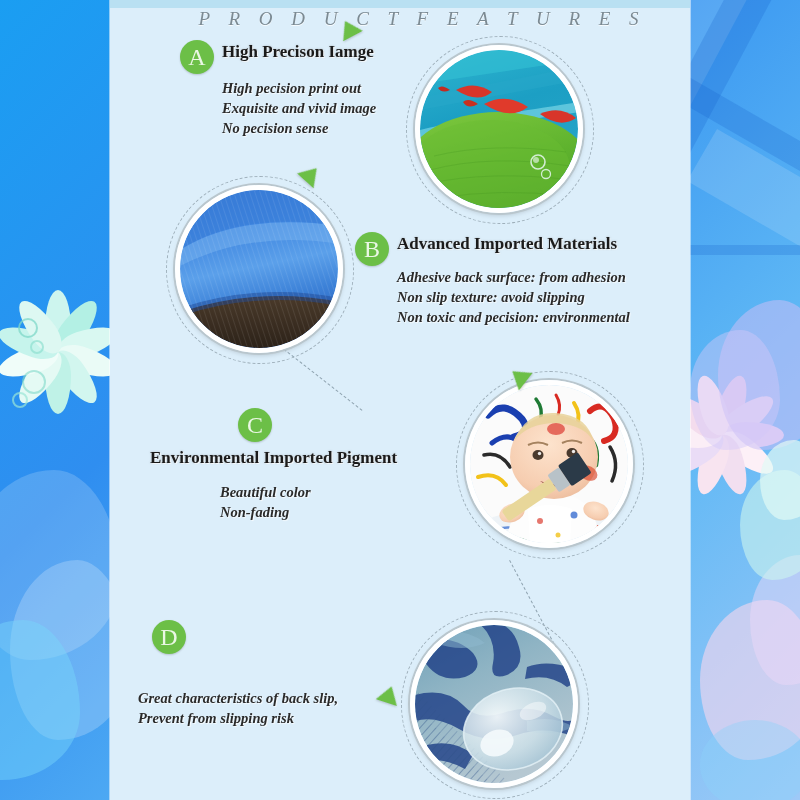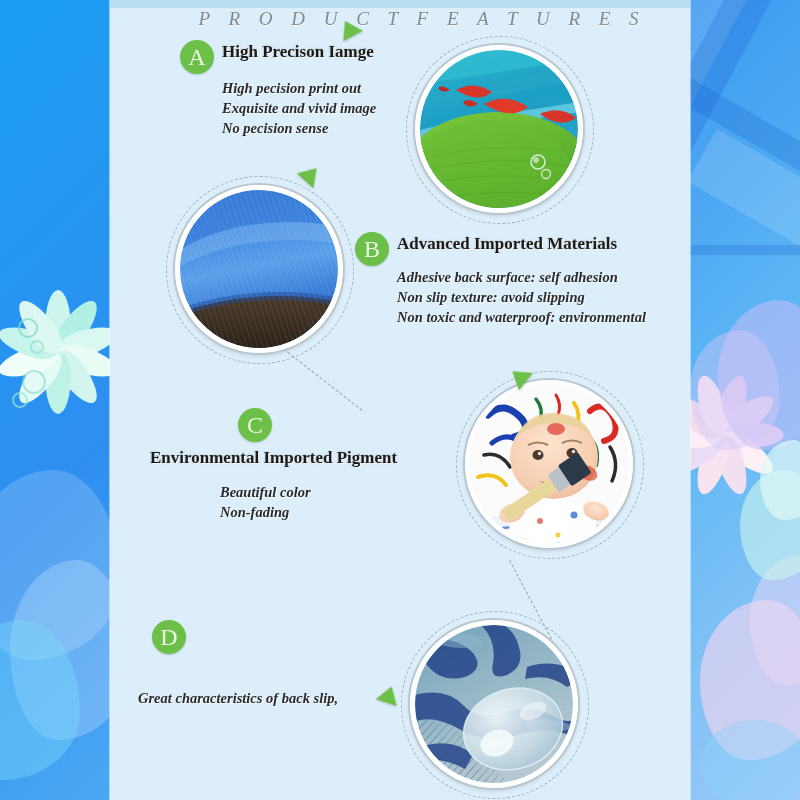--- a/index.html
+++ b/index.html
@@ -316,23 +316,23 @@
             <rect width="160" height="160" fill="url(#weaveB)"></rect>
           </svg>
         </div>
       </div>
     </div>
     <div class="tri" style="left:190px; top:166px; transform:rotate(42deg);"></div>
 
     <div class="badge" style="left:245px; top:232px;">B</div>
     <div class="feat-title" style="left:287px; top:234px;text-align:right;">Advanced Imported Materials</div>
     <div class="feat-lines" style="left:287px; top:267px;">
-      <div>Adhesive back surface: self adhesion</div>
+      <div>Adhesive back surface: from adhesion</div>
       <div>Non slip texture: avoid slipping</div>
-      <div>Non toxic and waterproof: environmental</div>
+      <div>Non toxic and pecision: environmental</div>
     </div>
 
     <div class="badge" style="left:128px; top:408px;">C</div>
     <div class="feat-title" style="left:40px; top:448px;">Environmental Imported Pigment</div>
     <div class="feat-lines" style="left:110px; top:482px;">
       <div>Beautiful color</div>
       <div>Non-fading</div>
     </div>
 
     <div class="dash-ring" style="left:346px; top:371px; width:186px; height:186px;"></div>
@@ -395,20 +395,21 @@
             </g>
           </svg>
         </div>
       </div>
     </div>
     <div class="tri" style="left:398px; top:368px; transform:rotate(-52deg);"></div>
 
     <div class="badge" style="left:42px; top:620px;">D</div>
     <div class="feat-lines" style="left:28px; top:688px;">
       <div>Great characteristics of back slip,</div>
+      <div>Prevent from slipping risk</div>
     </div>
 
     <div class="dash-ring" style="left:291px; top:611px; width:186px; height:186px;"></div>
     <div class="photo-wrap" style="left:300px; top:620px; width:168px; height:168px;">
       <div class="photo-ring">
         <div class="photo-inner">
           <svg width="160" height="160" viewBox="0 0 160 160" style="display:block;">
             <defs>
               <linearGradient id="surfD" x1="0" y1="0" x2="0.5" y2="1">
                 <stop offset="0%" stop-color="#6fa0b8"></stop>

